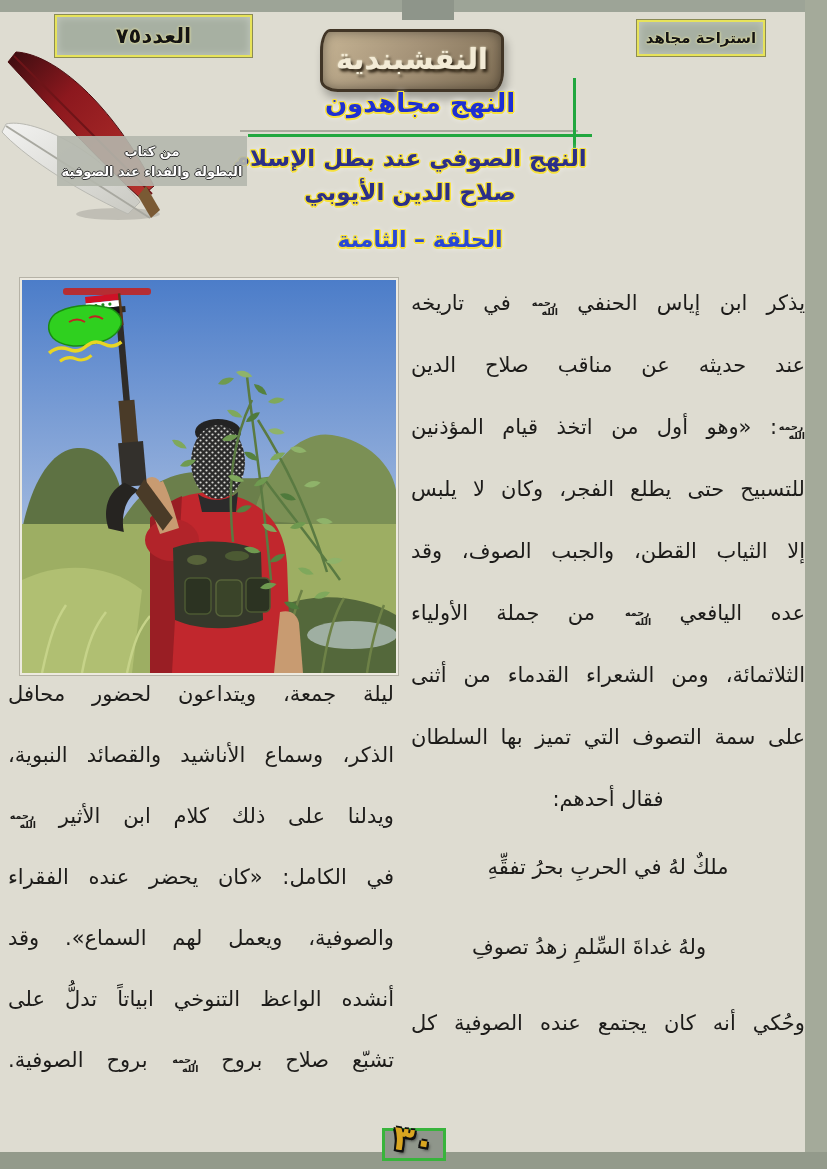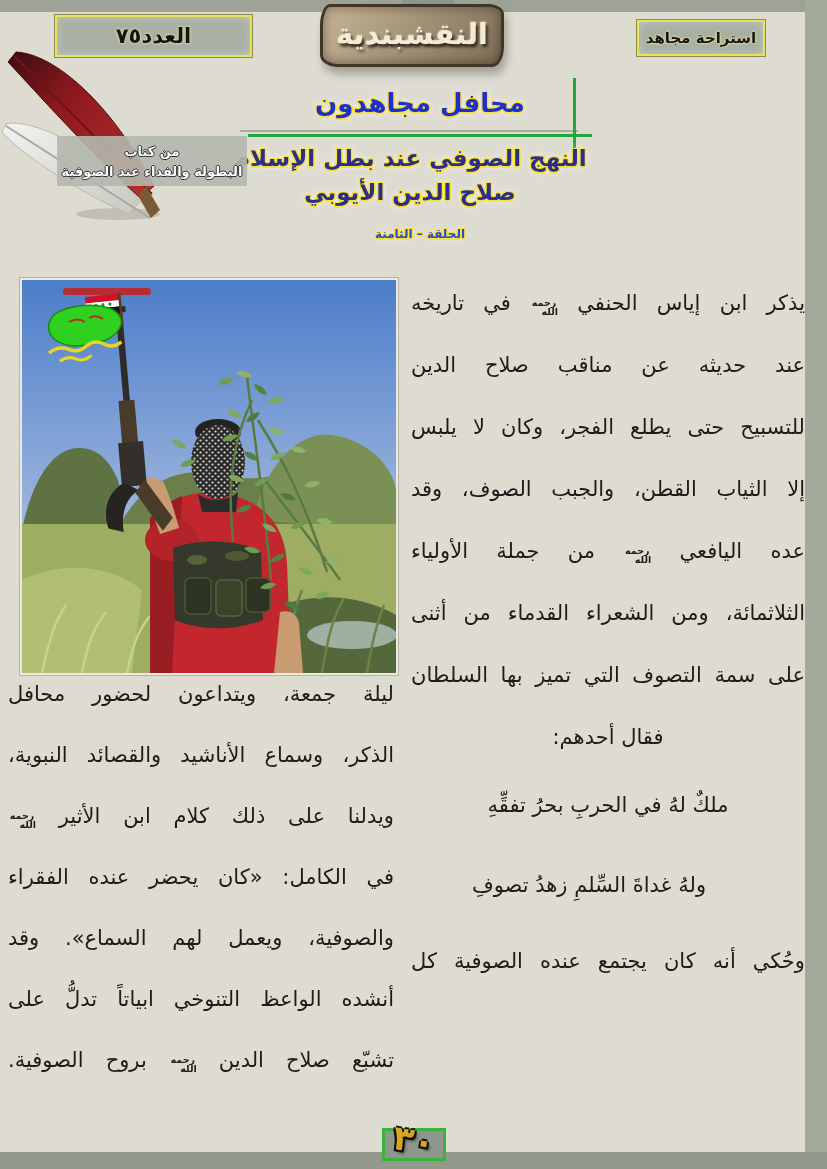--- a/index.html
+++ b/index.html
@@ -16,40 +16,40 @@
   
   .hdr-box{
     background:#A7B0A2;border:2px solid #E7E35A;box-shadow:0 0 0 1px #8B8B55, inset 0 0 8px #ffffff55;
     color:#141414;font-weight:bold;text-align:center;
     text-shadow:0 0 3px #FBF3A0,0 0 1px #FBF3A0;
   }
   .issue-box{left:55px;top:15px;width:193px;height:38px;font-size:21px;line-height:38px;}
   .section-box{left:637px;top:20px;width:124px;height:32px;font-size:15px;line-height:32px;}
   .plaque-tab{left:402px;top:0;width:52px;height:20px;background:#8E958A;}
   .plaque{
-    left:320px;top:4px;width:178px;height:57px;
+    left:320px;top:29px;width:178px;height:57px;
     background:linear-gradient(130deg,#C7B595 0%,#A7957A 45%,#7E6D54 100%);
     border:3px solid #413526;border-radius:10px 16px 12px 18px / 22px 10px 20px 12px;
     box-shadow:inset 0 0 12px #00000066, 3px 7px 9px #00000045;
     color:#F3EBD6;font-size:29px;font-weight:bold;text-align:center;line-height:55px;
     text-shadow:2px 3px 3px #2E2415,0 0 2px #fffbe0;
   }
   
   .ytext{
     text-shadow:
       -1.5px 0 0 #F7E13C, 1.5px 0 0 #F7E13C, 0 -1.5px 0 #F7E13C, 0 1.5px 0 #F7E13C,
       -1px -1px 0 #F7E13C, 1px 1px 0 #F7E13C, -1px 1px 0 #F7E13C, 1px -1px 0 #F7E13C,
       0 0 7px #ffffff;
   }
   .title-main{left:240px;top:88px;width:360px;text-align:center;font-size:26px;font-weight:bold;color:#1E2FD2;}
   .gray-divider{left:240px;top:130px;width:338px;height:2px;background:#ABAA9F;}
   .green-h{left:248px;top:134px;width:344px;height:3px;background:#21A73F;}
   .green-v{left:573px;top:78px;width:3px;height:72px;background:#21A73F;}
   .title-sub{left:228px;top:141px;width:364px;text-align:center;font-size:23px;font-weight:bold;color:#2B2F88;line-height:34px;}
-  .episode{left:260px;top:227px;width:320px;text-align:center;font-size:12px;font-weight:bold;color:#2847D6;}
+  .episode{left:260px;top:227px;width:320px;text-align:center;font-size:22px;font-weight:bold;color:#2847D6;}
   .book-note{
     left:57px;top:136px;width:190px;height:44px;background:#B4B7ADE6;
     color:#ffffff;font-weight:bold;font-size:13px;line-height:20px;text-align:center;padding-top:6px;
     text-shadow:-1px 0 0 #333,1px 0 0 #333,0 -1px 0 #333,0 1px 0 #333;
   }
   
   .feathers{left:0;top:26px;}
   
   .photo{left:20px;top:278px;width:374px;height:393px;border:2px solid #EDEAE0;outline:1px solid #B5B2A6;}
   
@@ -100,21 +100,21 @@
     </linearGradient>
   </defs>
   <ellipse cx="118" cy="188" rx="42" ry="6" fill="#00000022"></ellipse>
   <path d="M6,98 C30,92 92,118 140,176 L128,188 C68,160 22,128 2,106 Z" fill="url(#whf)" stroke="#B9B9B2" stroke-width="1"></path>
   <path d="M6,100 L150,192" stroke="#A8A8A0" stroke-width="2"></path>
   <path d="M16,26 C55,28 112,78 154,160 L140,172 C84,120 38,68 8,36 Z" fill="url(#redf)" stroke="#4A0C10" stroke-width="1"></path>
   <path d="M14,30 L152,168" stroke="#6E1418" stroke-width="2"></path>
   <polygon points="146,160 160,184 151,192 138,170" fill="#7A5A34"></polygon>
 </svg>
 
-<div class="abs title-main ytext" dir="rtl">محافل مجاهدون</div>
+<div class="abs title-main ytext" dir="rtl">النهج مجاهدون</div>
 <div class="abs gray-divider"></div>
 <div class="abs green-h"></div>
 <div class="abs green-v"></div>
 <div class="abs title-sub ytext" dir="rtl">
   <div>النهج الصوفي عند بطل الإسلام</div>
   <div>صلاح الدين الأيوبي</div>
 </div>
 <div class="abs episode ytext" dir="rtl">الحلقة – الثامنة</div>
 
 <div class="abs book-note" dir="rtl">
@@ -231,26 +231,27 @@
   </g>
 </svg>
 
 <div class="abs col col-left" dir="rtl">
   <div class="line jl">ليلة جمعة، ويتداعون لحضور محافل</div>
   <div class="line jl">الذكر، وسماع الأناشيد والقصائد النبوية،</div>
   <div class="line jl"><span>ويدلنا على ذلك كلام ابن الأثير</span> <span class="hon">رحمه الله</span></div>
   <div class="line jl">في الكامل: «كان يحضر عنده الفقراء</div>
   <div class="line jl">والصوفية، ويعمل لهم السماع». وقد</div>
   <div class="line jl">أنشده الواعظ التنوخي ابياتاً تدلُّ على</div>
-  <div class="line jl"><span>تشبّع صلاح الدين</span> <span class="hon">رحمه الله</span> <span>بروح الصوفية.</span></div>
+  <div class="line jl"><span>تشبّع صلاح بروح</span> <span class="hon">رحمه الله</span> <span>بروح الصوفية.</span></div>
 </div>
 
 <div class="abs col col-right" dir="rtl">
   <div class="line jl"><span>يذكر ابن إياس الحنفي</span> <span class="hon">رحمه الله</span> <span>في تاريخه</span></div>
   <div class="line jl">عند حديثه عن مناقب صلاح الدين</div>
+  <div class="line jl"><span class="hon">رحمه الله</span><span>: «وهو أول من اتخذ قيام المؤذنين</span></div>
   <div class="line jl">للتسبيح حتى يطلع الفجر، وكان لا يلبس</div>
   <div class="line jl">إلا الثياب القطن، والجبب الصوف، وقد</div>
   <div class="line jl"><span>عده اليافعي</span> <span class="hon">رحمه الله</span> <span>من جملة الأولياء</span></div>
   <div class="line jl">الثلاثمائة، ومن الشعراء القدماء من أثنى</div>
   <div class="line jl">على سمة التصوف التي تميز بها السلطان</div>
   <div class="line rl">فقال أحدهم:</div>
   <div class="line rl verse1">ملكٌ لهُ في الحربِ بحرُ تفقِّهِ</div>
   <div class="line rl verse2">ولهُ غداةَ السِّلمِ زهدُ تصوفِ</div>
   <div class="line jl lastline">وحُكي أنه كان يجتمع عنده الصوفية كل</div>
 </div>

